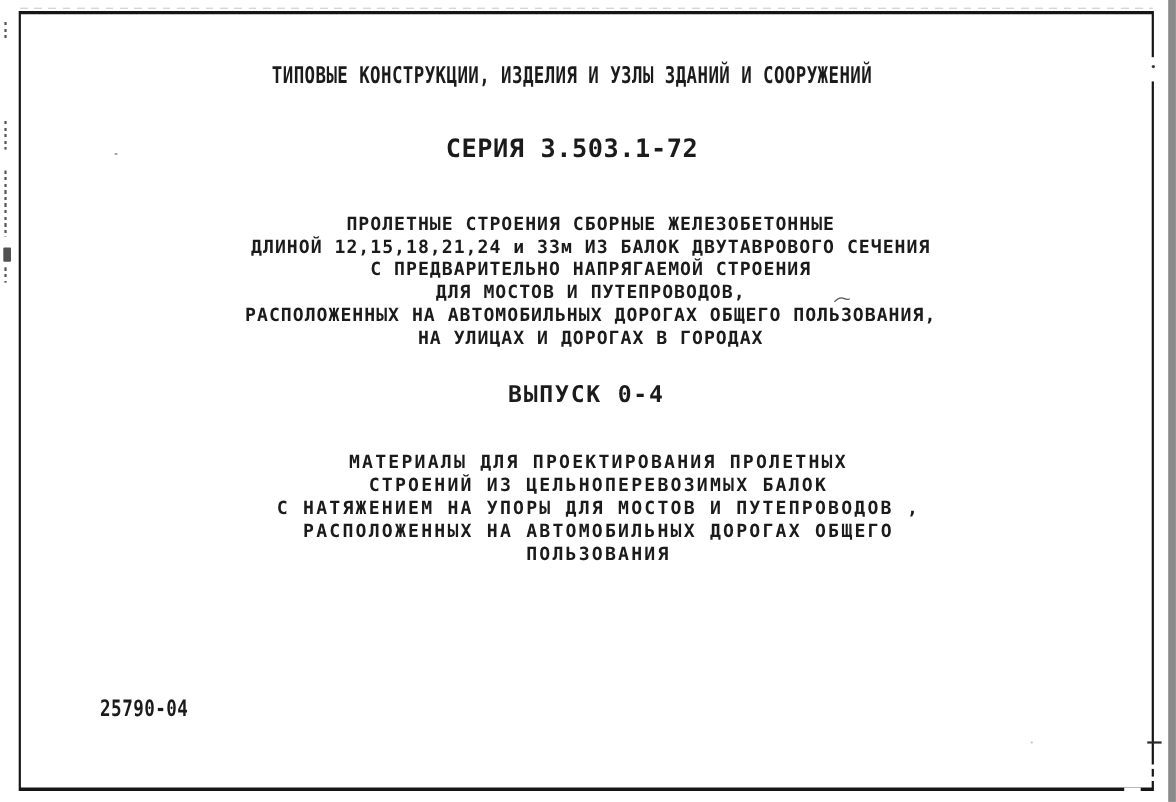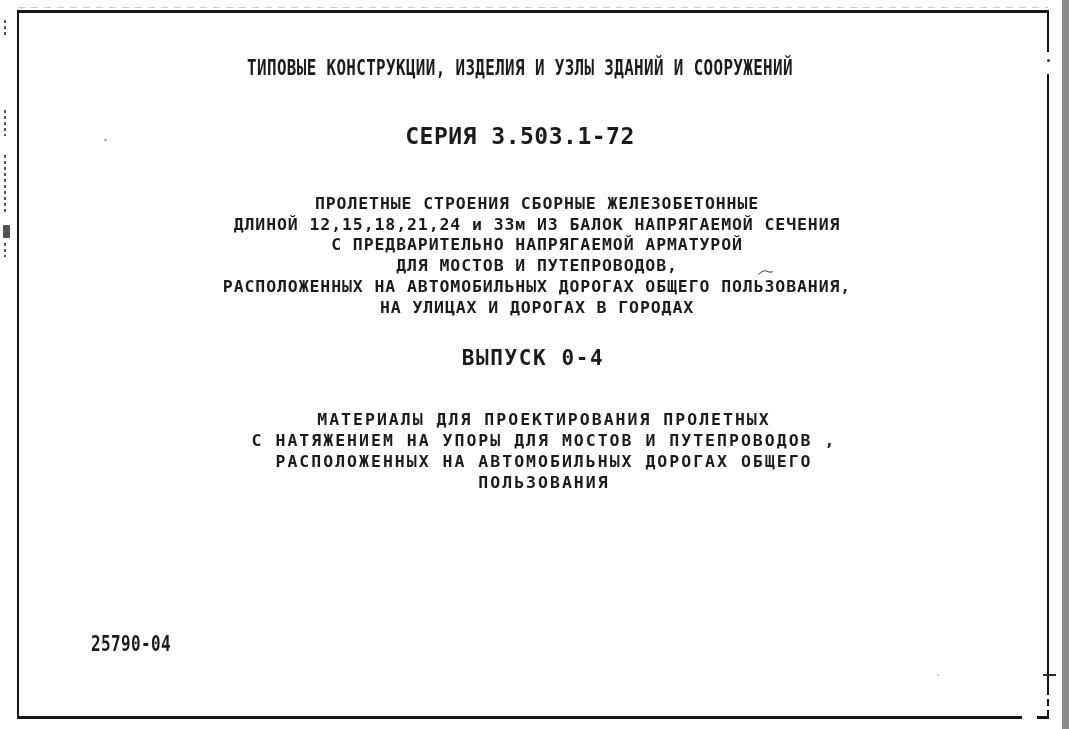--- a/index.html
+++ b/index.html
@@ -94,31 +94,32 @@
         <path d="M1.5 6.5 Q6 1.5 10 3.2 T15.5 3.5" stroke="#555" stroke-width="1.1" fill="none"></path>
       </svg>
   </span>
 
   <div class="tline doc-header">ТИПОВЫЕ КОНСТРУКЦИИ, ИЗДЕЛИЯ И УЗЛЫ ЗДАНИЙ И СООРУЖЕНИЙ</div>
 
   <div class="tline series">СЕРИЯ 3.503.1-72</div>
 
   <div class="para para1">
     <div>ПРОЛЕТНЫЕ СТРОЕНИЯ СБОРНЫЕ ЖЕЛЕЗОБЕТОННЫЕ</div>
-    <div>ДЛИНОЙ 12,15,18,21,24 и 33м ИЗ БАЛОК НАПРЯГАЕМОЙ СЕЧЕНИЯ</div>
-    <div>С ПРЕДВАРИТЕЛЬНО НАПРЯГАЕМОЙ АРМАТУРОЙ</div>
+    <div>ДЛИНОЙ 12,15,18,21,24 и 33м ИЗ БАЛОК ДВУТАВРОВОГО СЕЧЕНИЯ</div>
+    <div>С ПРЕДВАРИТЕЛЬНО НАПРЯГАЕМОЙ СТРОЕНИЯ</div>
     <div>ДЛЯ МОСТОВ И ПУТЕПРОВОДОВ,</div>
     <div>РАСПОЛОЖЕННЫХ НА АВТОМОБИЛЬНЫХ ДОРОГАХ ОБЩЕГО ПОЛЬЗОВАНИЯ,</div>
     <div>НА УЛИЦАХ И ДОРОГАХ В ГОРОДАХ</div>
   </div>
 
   <div class="tline issue">ВЫПУСК 0-4</div>
 
   <div class="para para2">
     <div>МАТЕРИАЛЫ ДЛЯ ПРОЕКТИРОВАНИЯ ПРОЛЕТНЫХ</div>
+    <div>СТРОЕНИЙ ИЗ ЦЕЛЬНОПЕРЕВОЗИМЫХ БАЛОК</div>
     <div>С НАТЯЖЕНИЕМ НА УПОРЫ ДЛЯ МОСТОВ И ПУТЕПРОВОДОВ ,</div>
     <div>РАСПОЛОЖЕННЫХ НА АВТОМОБИЛЬНЫХ ДОРОГАХ ОБЩЕГО</div>
     <div>ПОЛЬЗОВАНИЯ</div>
   </div>
 
   <div class="doc-number">25790-04</div>
 
 </div>
 
 </body></html>

